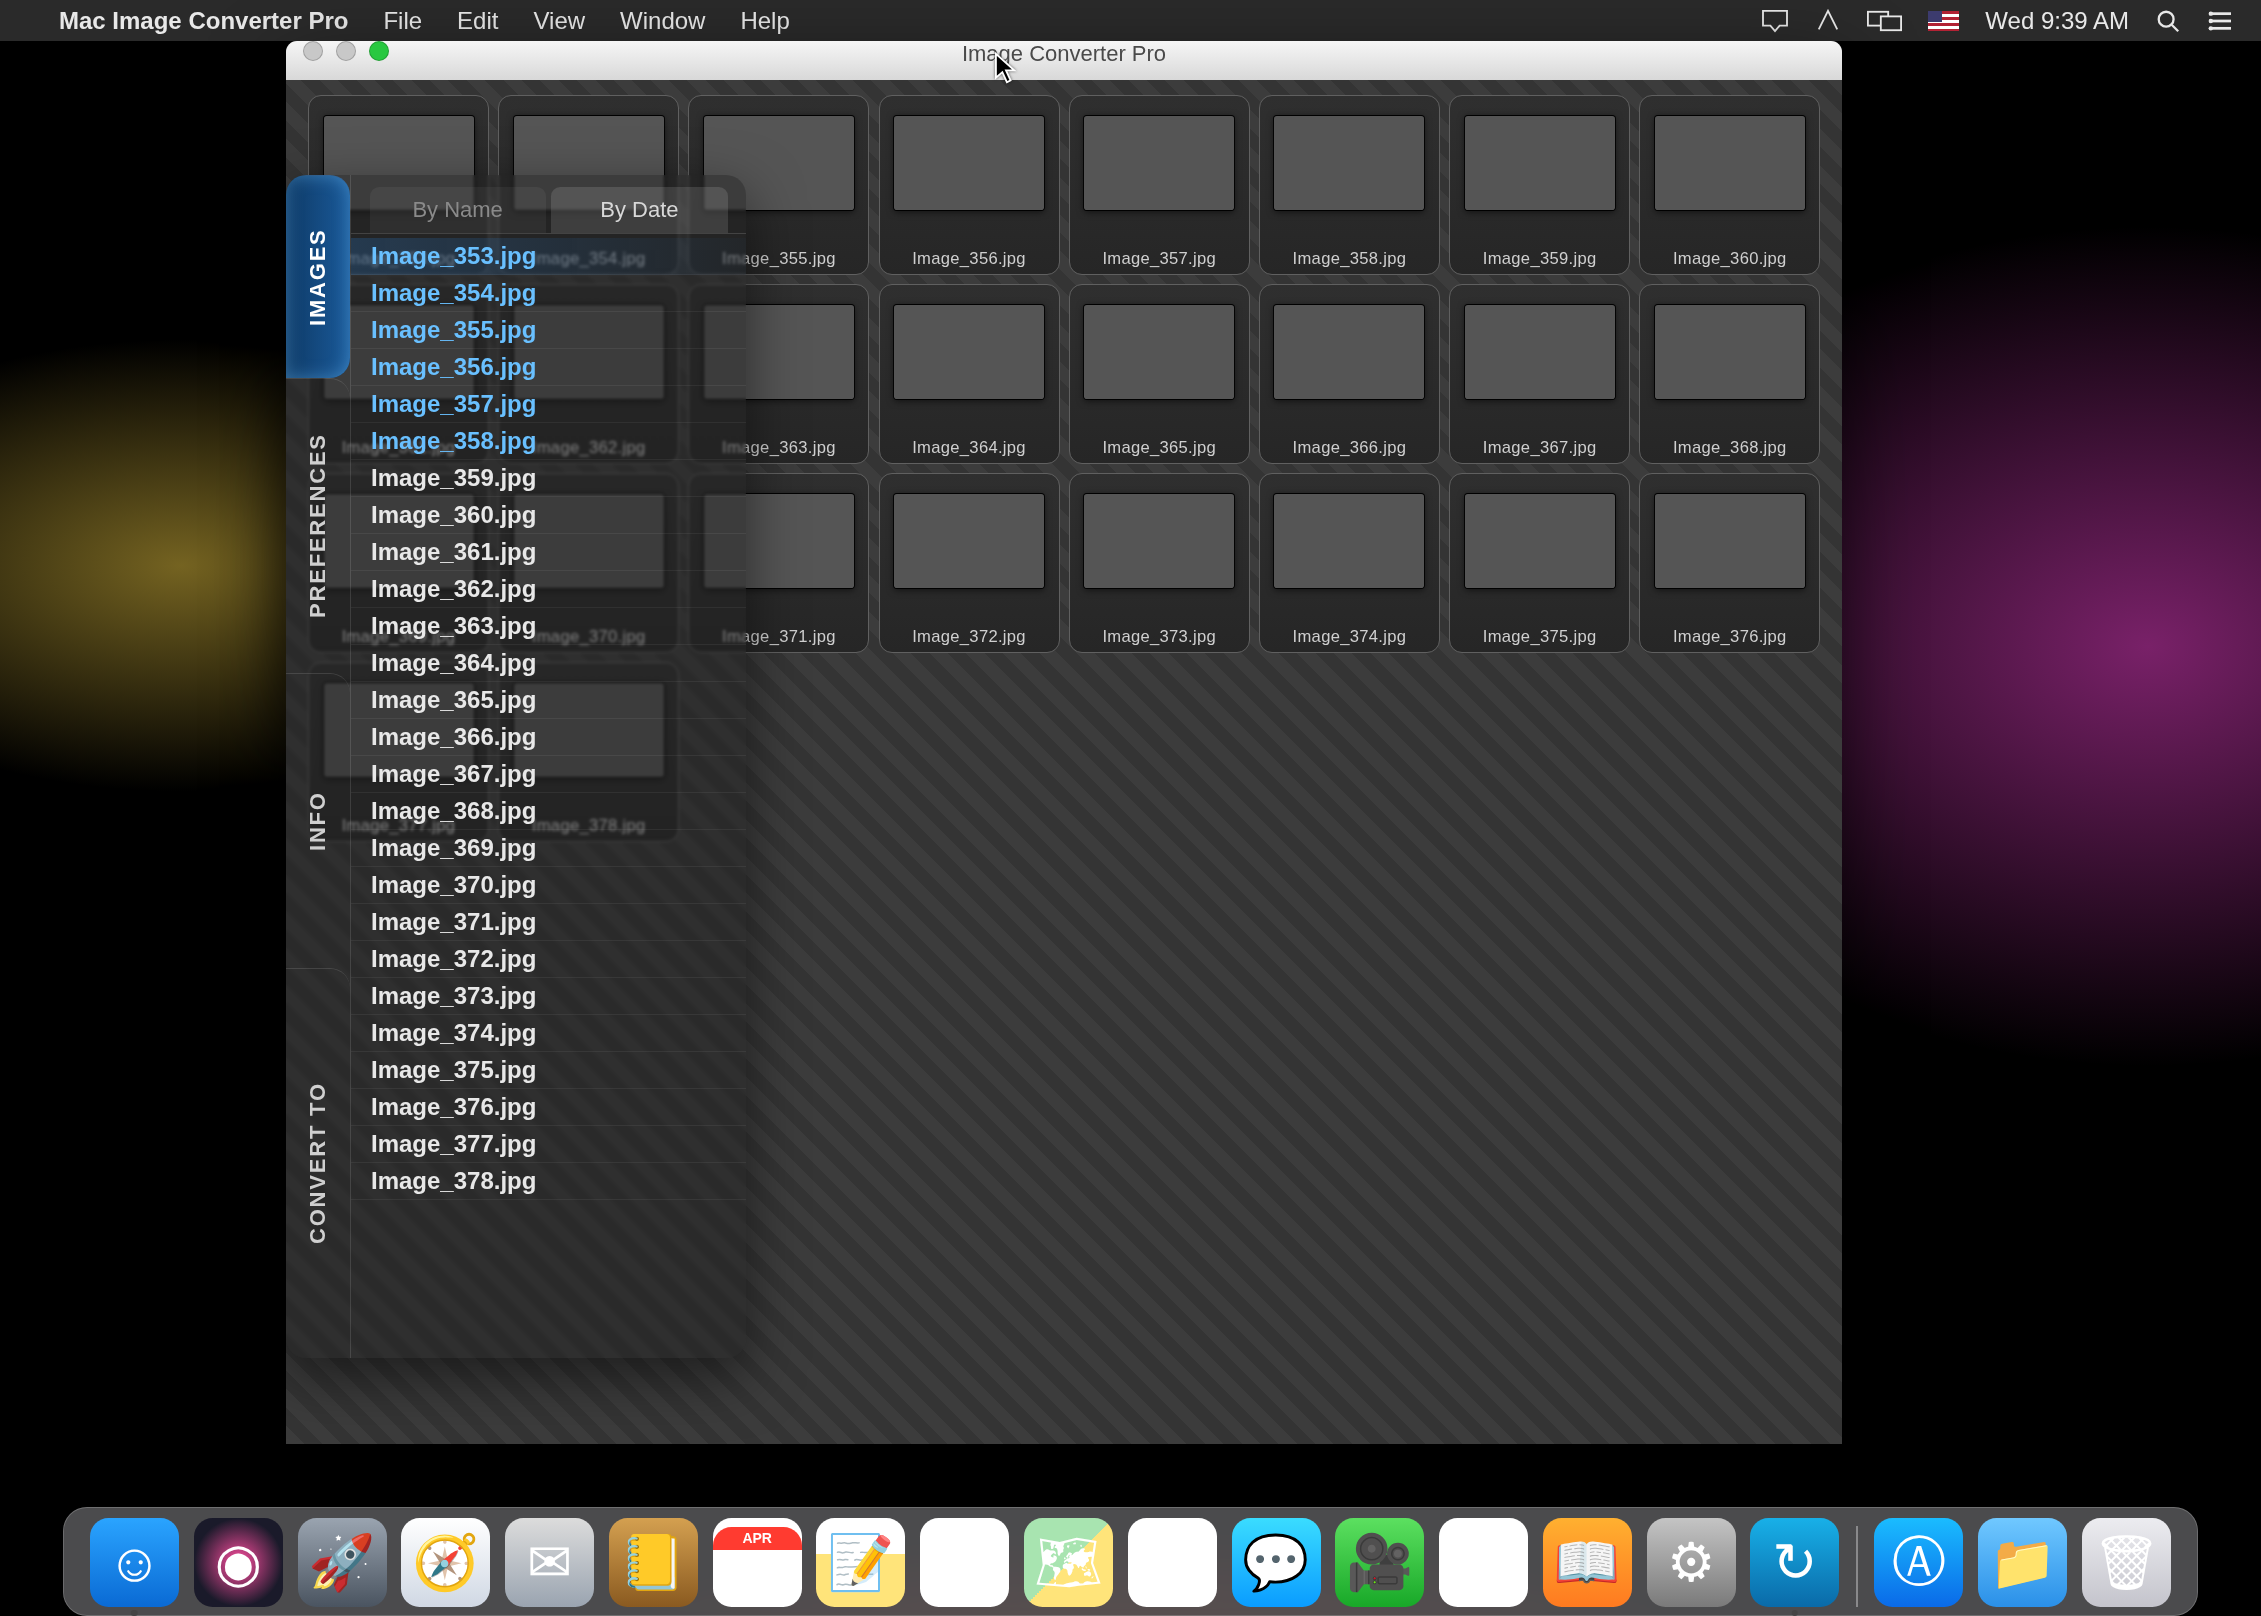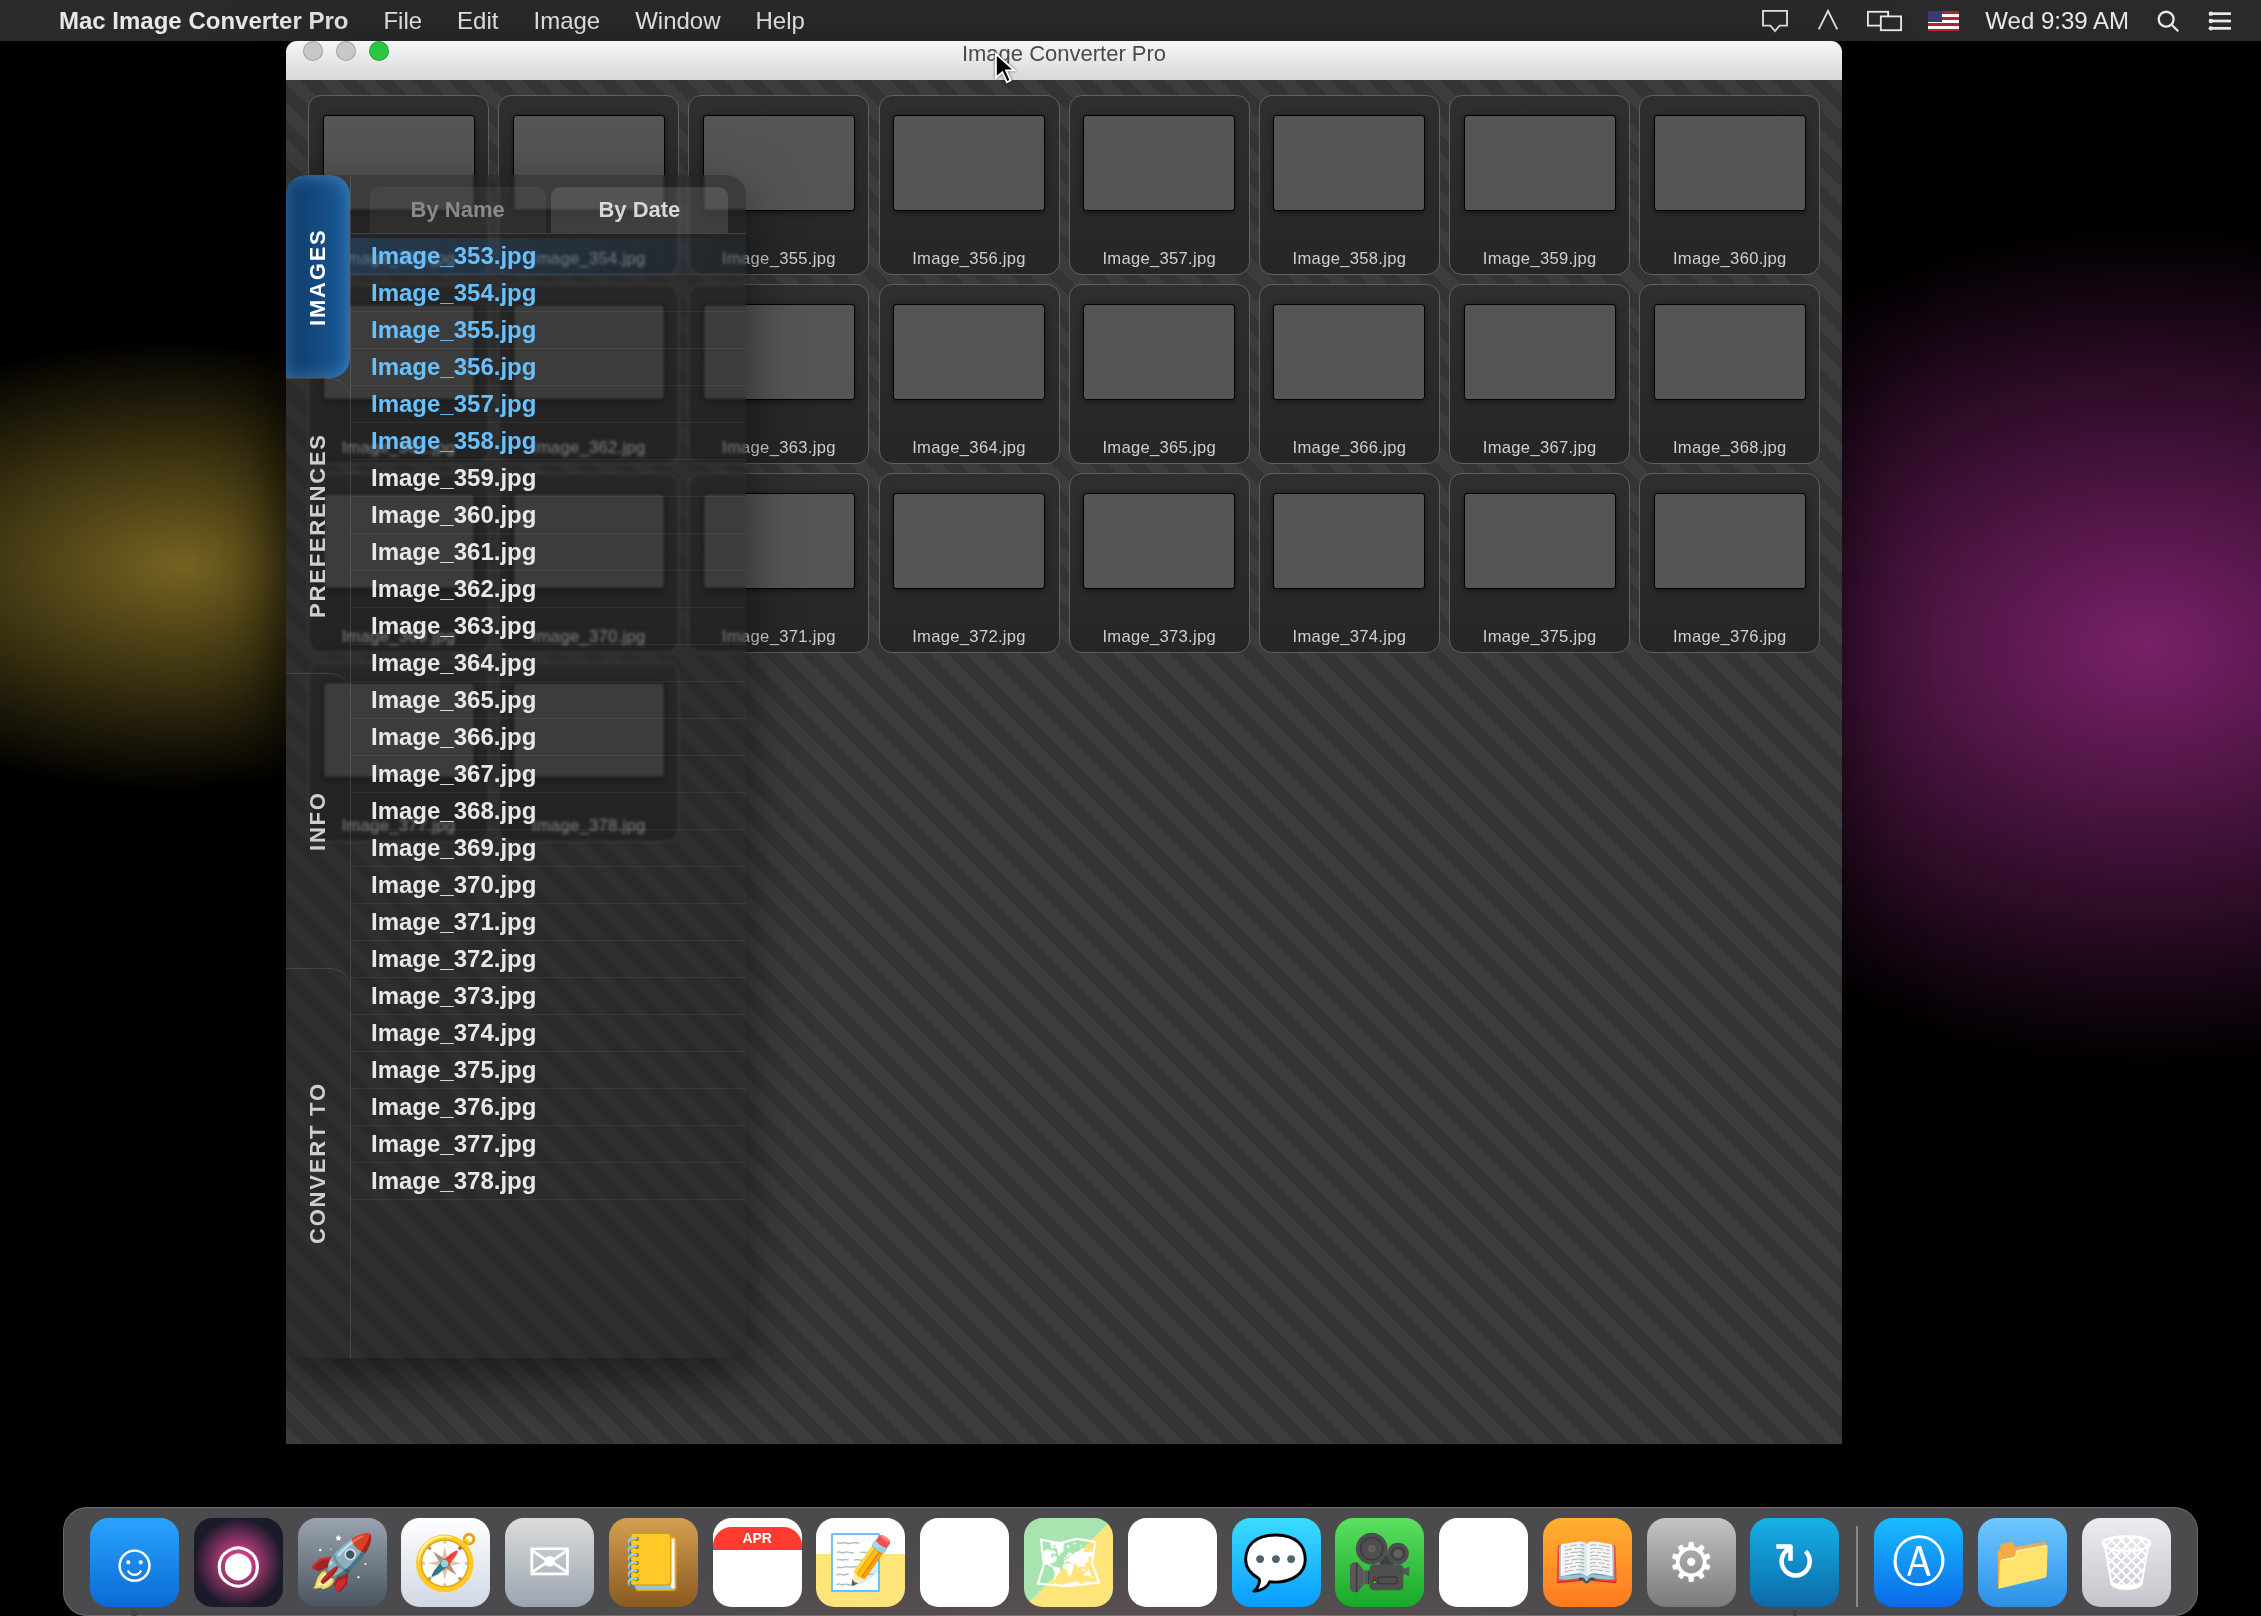--- a/index.html
+++ b/index.html
@@ -128,21 +128,21 @@
 
   .panelbody { flex:1; display:flex; flex-direction:column; }
   .sorttabs {
     height:59px; display:flex; align-items:flex-end;
     padding:0 18.5px; gap:5.5px;
     border-bottom:0.9px solid rgba(255,255,255,.15);
   }
   .sorttab {
     flex:1; height:46px; border-radius:9.2px 9.2px 0 0;
     display:flex; align-items:center; justify-content:center;
-    font-size:22px; font-weight:700; color:#8a8a8a;
+    font-size:22px; font-weight:400; color:#8a8a8a;
     background:rgba(255,255,255,.05);
     cursor:default;
   }
   .sorttab.active { color:#d8d8d8; background:rgba(255,255,255,.12); }
 
   .filelist {
     flex:1; overflow-y:auto; padding:3.7px 0;
   }
   .filelist .row {
     height:37px; padding:0 20px;
@@ -213,21 +213,21 @@
 </head>
 <body>
 
 <div class="desktop"></div>
 
 <div class="menubar">
   <span class="apple"></span>
   <span class="app-name">Mac Image Converter Pro</span>
   <span class="menu-item">File</span>
   <span class="menu-item">Edit</span>
-  <span class="menu-item">Image</span>
+  <span class="menu-item">View</span>
   <span class="menu-item">Window</span>
   <span class="menu-item">Help</span>
   <span class="spacer"></span>
   <span class="status-item">
     <svg width="28" height="24" viewBox="0 0 30 26">
         <path d="M2 2h26v16H20l-5 6-5-6H2z" fill="none" stroke="#e8e8e8" stroke-width="2"></path>
       </svg>
   </span>
   <span class="status-item">
     <svg width="26" height="24" viewBox="0 0 28 26">

